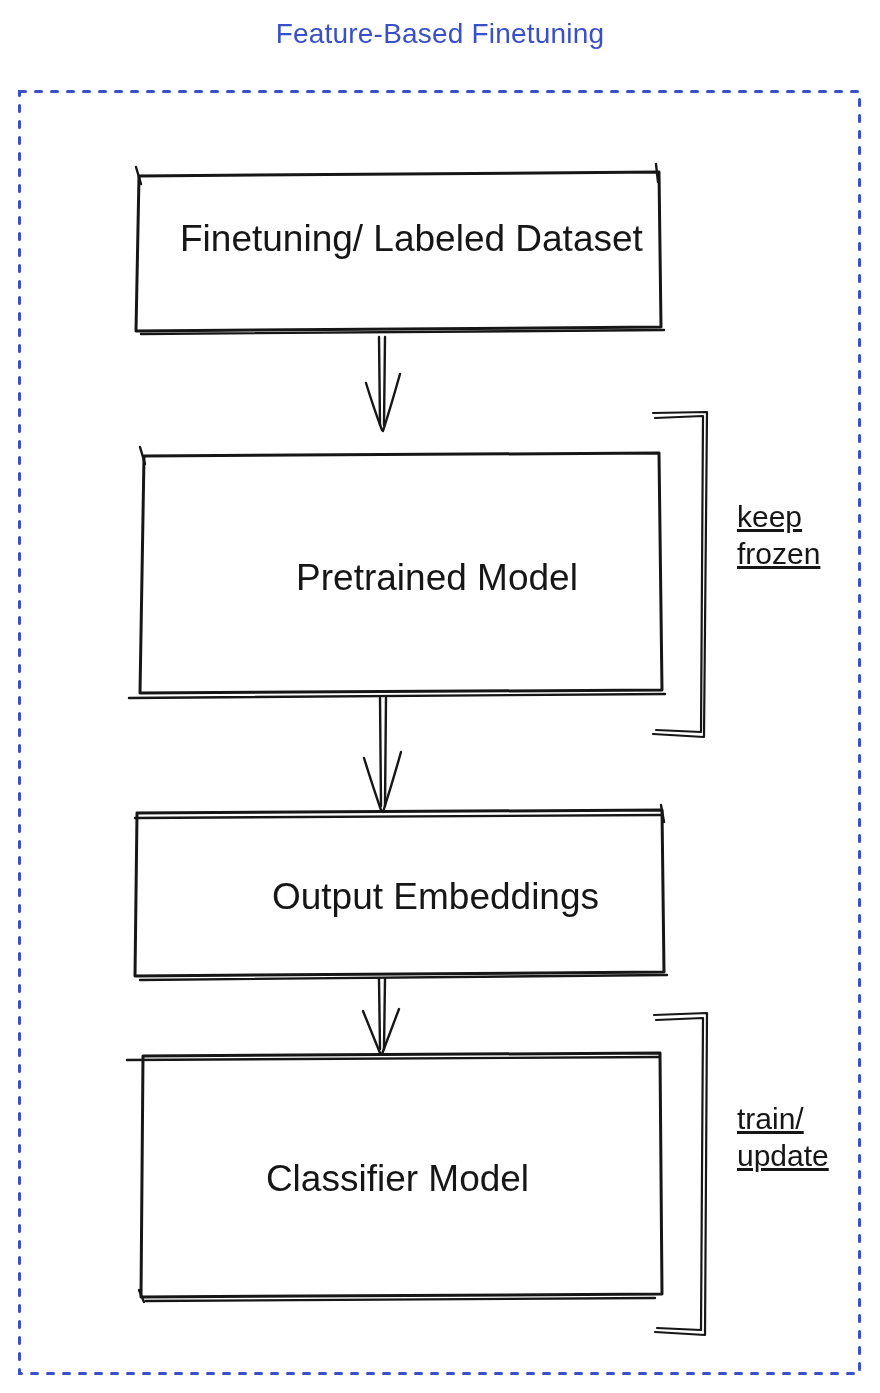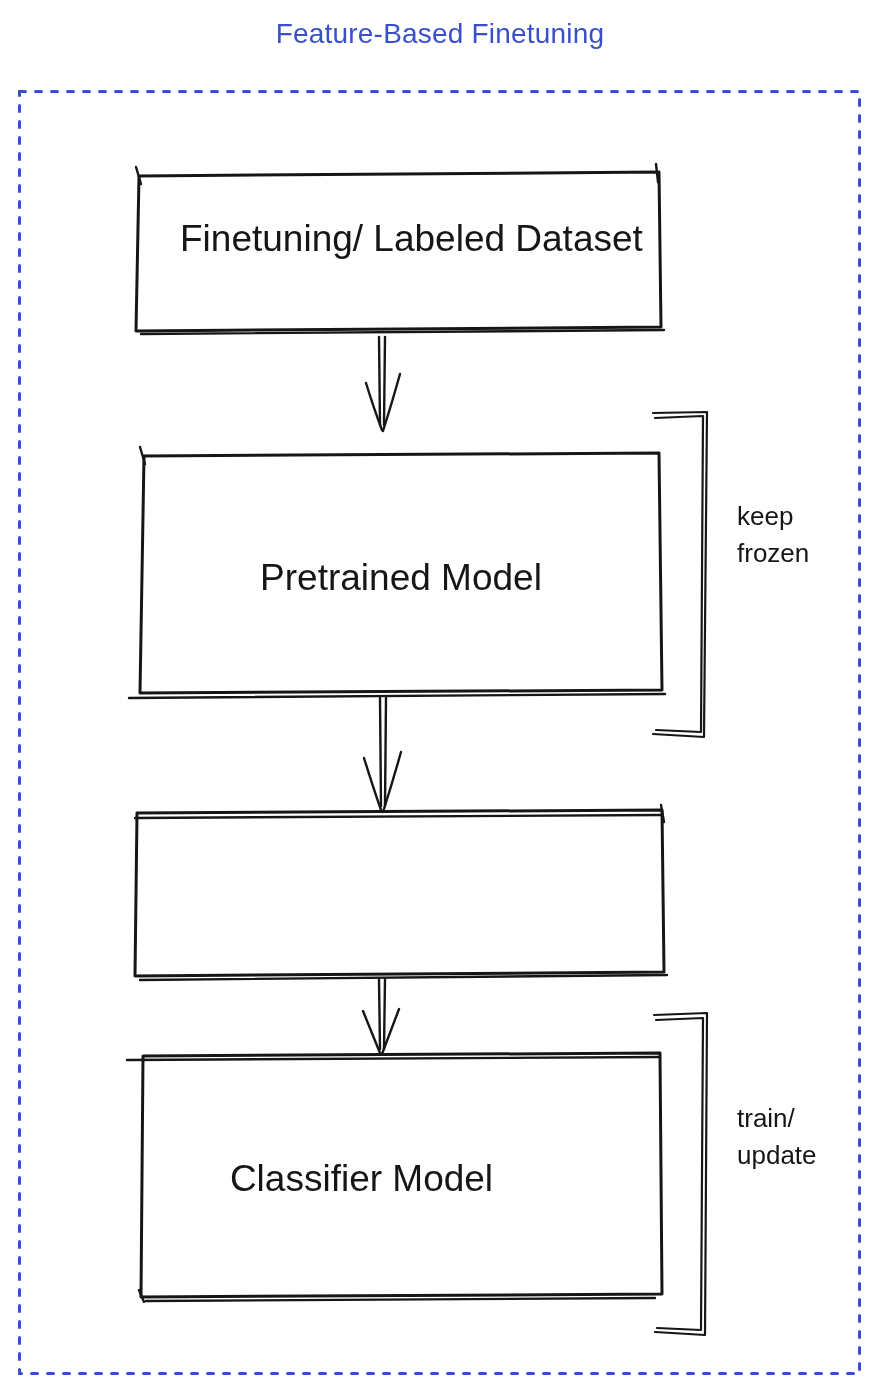--- a/index.html
+++ b/index.html
@@ -47,27 +47,28 @@
   .box-main   { stroke-width: 3; }
   .box-extra  { stroke-width: 2.4; }
   .arrow      { stroke-width: 2.4; }
   .bracket    { stroke-width: 2.2; }
   .box-label {
     position: absolute;
     font-size: 37px;
     color: var(--ink, #161616);
     white-space: nowrap;
   }
-  .centered { text-align: center; }
+  .centered { text-align: center; padding-left: 36px; }
   .annotation {
     position: absolute;
-    font-size: 26px;
+    font-size: 30px;
     line-height: 37px;
     color: var(--ink, #161616);
     white-space: pre-line;
+    text-decoration: underline;
   }
 </style>
 </head>
 <body>
 
 <div class="stage">
 
   <div class="title">Feature-Based Finetuning</div>
 
   <svg class="sketch-layer" viewBox="0 0 880 1393" aria-hidden="true">
@@ -130,20 +131,21 @@
     <g>
       <path class="sketch bracket" d="M654 1015 L707 1013 L705 1335 L655 1332"></path>
       <path class="sketch bracket" d="M656 1020 L703 1018 L701 1330 L657 1328"></path>
     </g>
   </svg>
 
   <div class="box-label" style="left:180px; top:218px;">Finetuning/ Labeled Dataset</div>
 
   <div class="box-label centered" style="left:140px; top:557px; width:522px;">Pretrained Model</div>
 
+  <div class="box-label centered" style="left:135px; top:876px; width:529px;">Output Embeddings</div>
 
   <div class="box-label centered" style="left:141px; top:1158px; width:441px;">Classifier Model</div>
 
   <div class="annotation" style="left:737px; top:498px;">keep
 frozen</div>
 
   <div class="annotation" style="left:737px; top:1100px;">train/
 update</div>
 
 </div>

